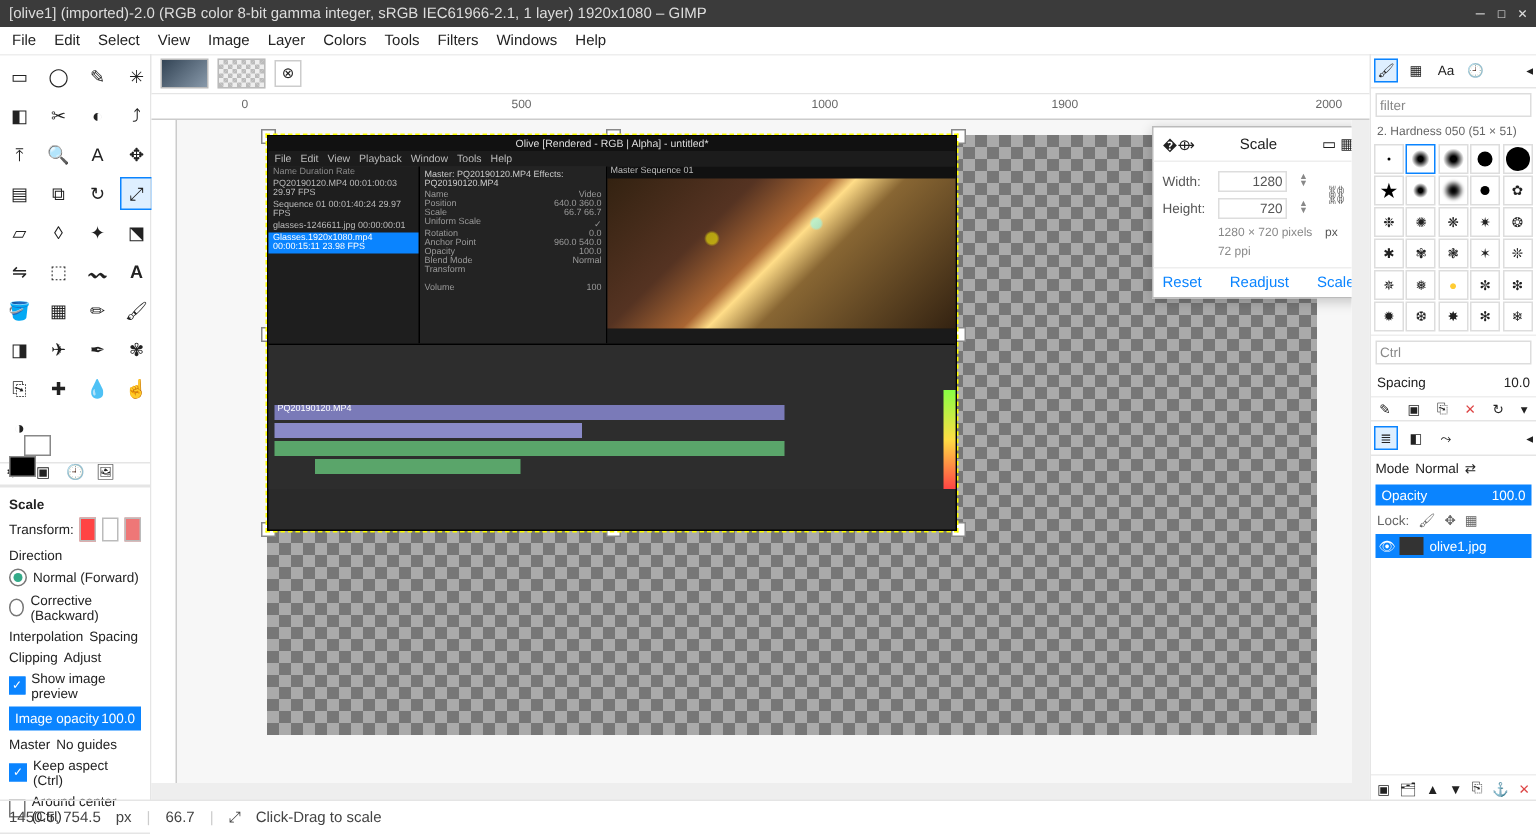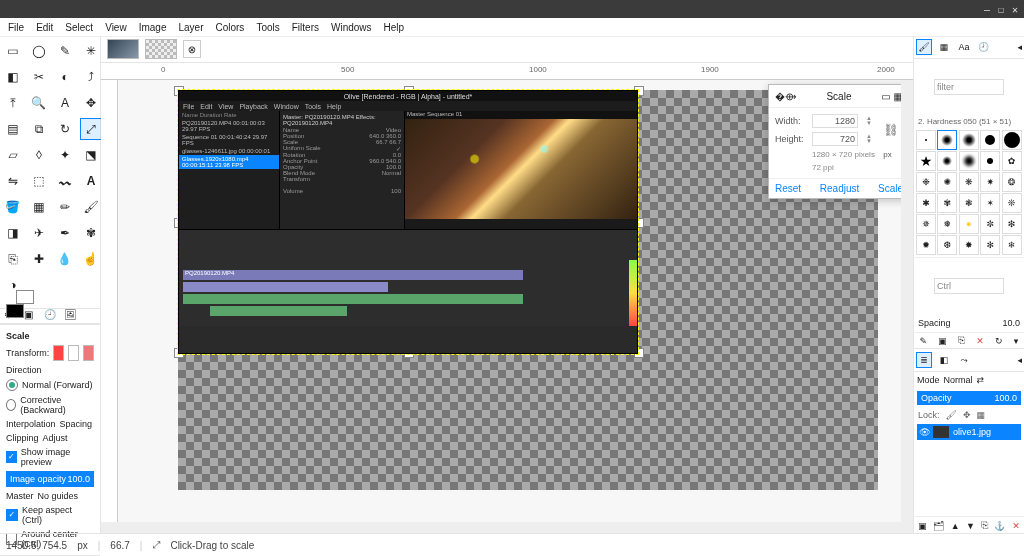--- a/index.html
+++ b/index.html
@@ -61,21 +61,21 @@
   .scalebox .hdr{display:flex;align-items:center;justify-content:space-between;padding:4px 6px;border-bottom:1px solid #eee}
   .scalebox .content{padding:6px;display:grid;grid-template-columns:auto 50px auto auto;gap:4px;align-items:center;font-size:9px;color:#555}
   .scalebox .ftr{display:flex;justify-content:space-between;padding:4px 6px;border-top:1px solid #eee}
   .scalebox .ftr span{color:#0a84ff;cursor:pointer}
   .numinput{border:1px solid #ddd;padding:1px 2px;width:40px;text-align:right;font-size:9px}
   .spin{display:flex;flex-direction:column;font-size:6px;line-height:5px;color:#888}
   .rightcol{width:110px;border-left:1px solid #e5e5e5;display:flex;flex-direction:column;font-size:9px}
   .dockhdr{height:18px;border-bottom:1px solid #e5e5e5;display:flex;gap:4px;padding:2px;align-items:center}
   .dockhdr .ic{width:14px;height:14px;border:1px solid transparent;display:flex;align-items:center;justify-content:center;cursor:pointer}
   .dockhdr .ic.sel{border-color:#0a84ff;background:#0a84ff22}
-  .dropdown{margin:20px;padding:2px;border:1px solid #ddd;font-size:9px;color:#888}
+  .dropdown{margin:3px;padding:2px;border:1px solid #ddd;font-size:9px;color:#888}
   .brushname{padding:2px 4px;font-size:8px;color:#666}
   .brushgrid{display:grid;grid-template-columns:repeat(5,1fr);gap:1px;padding:2px;overflow:hidden;border-bottom:1px solid #eee}
   .brush{width:18px;height:18px;border:1px solid #ddd;display:flex;align-items:center;justify-content:center;background:#fff}
   .brush.sel{border-color:#0a84ff}
   .brush .dot{background:#000;border-radius:50%}
   .brush .fuzz{background:radial-gradient(circle,#000 20%,transparent 70%)}
   .brush .star{color:#000;font-size:14px;line-height:1}
   .spacingrow{display:flex;align-items:center;gap:4px;margin:4px}
   .layerdock{border-top:1px solid #e5e5e5;display:flex;flex-direction:column;flex:1}
   .layeropacity{margin:3px;background:#0a84ff;color:#fff;display:flex;justify-content:space-between;padding:2px 4px}
@@ -88,20 +88,21 @@
   .scrollbar{background:#eee}
   .scrollbar.v{width:12px}
   .scrollbar.h{height:12px}
   .squarehandle{position:absolute;width:8px;height:8px;border:1px solid #888;background:#fff}
   .lockicons{display:flex;gap:6px;padding:2px 4px;align-items:flex-start;color:#666}
 </style>
 </head>
 <body>
 
 <div class="titlebar">
+  <span>[olive1] (imported)-2.0 (RGB color 8-bit gamma integer, sRGB IEC61966-2.1, 1 layer) 1920x1080 – GIMP</span>
   <span class="spacer"></span>
   <span class="winbtn">—</span>
   <span class="winbtn">☐</span>
   <span class="winbtn">✕</span>
 </div>
 
 <div class="menubar">
   <span>File</span>
   <span>Edit</span>
   <span>Select</span>
@@ -229,21 +230,21 @@
 
   <div class="center">
     <div class="imagetabs">
       <div class="thumb" style="background:linear-gradient(135deg,#345,#89a)"></div>
       <div class="thumb checker"></div>
       <div style="width:16px;height:16px;border:1px solid #ccc;display:flex;align-items:center;justify-content:center">⊗</div>
     </div>
     <div class="rulerH">
       <span style="left:60px">0</span>
       <span style="left:240px">500</span>
-      <span style="left:428px">1000</span>
+      <span style="left:440px">1000</span>
       <span style="left:600px">1900</span>
       <span style="left:776px">2000</span>
     </div>
     <div class="canvaswrap">
       <div class="rulerV"></div>
       <div class="canvas">
 
         <div class="checkerbg" style="left:60px;top:10px;width:700px;height:400px"></div>
 
         <div class="squarehandle" style="left:56px;top:6px"></div>

